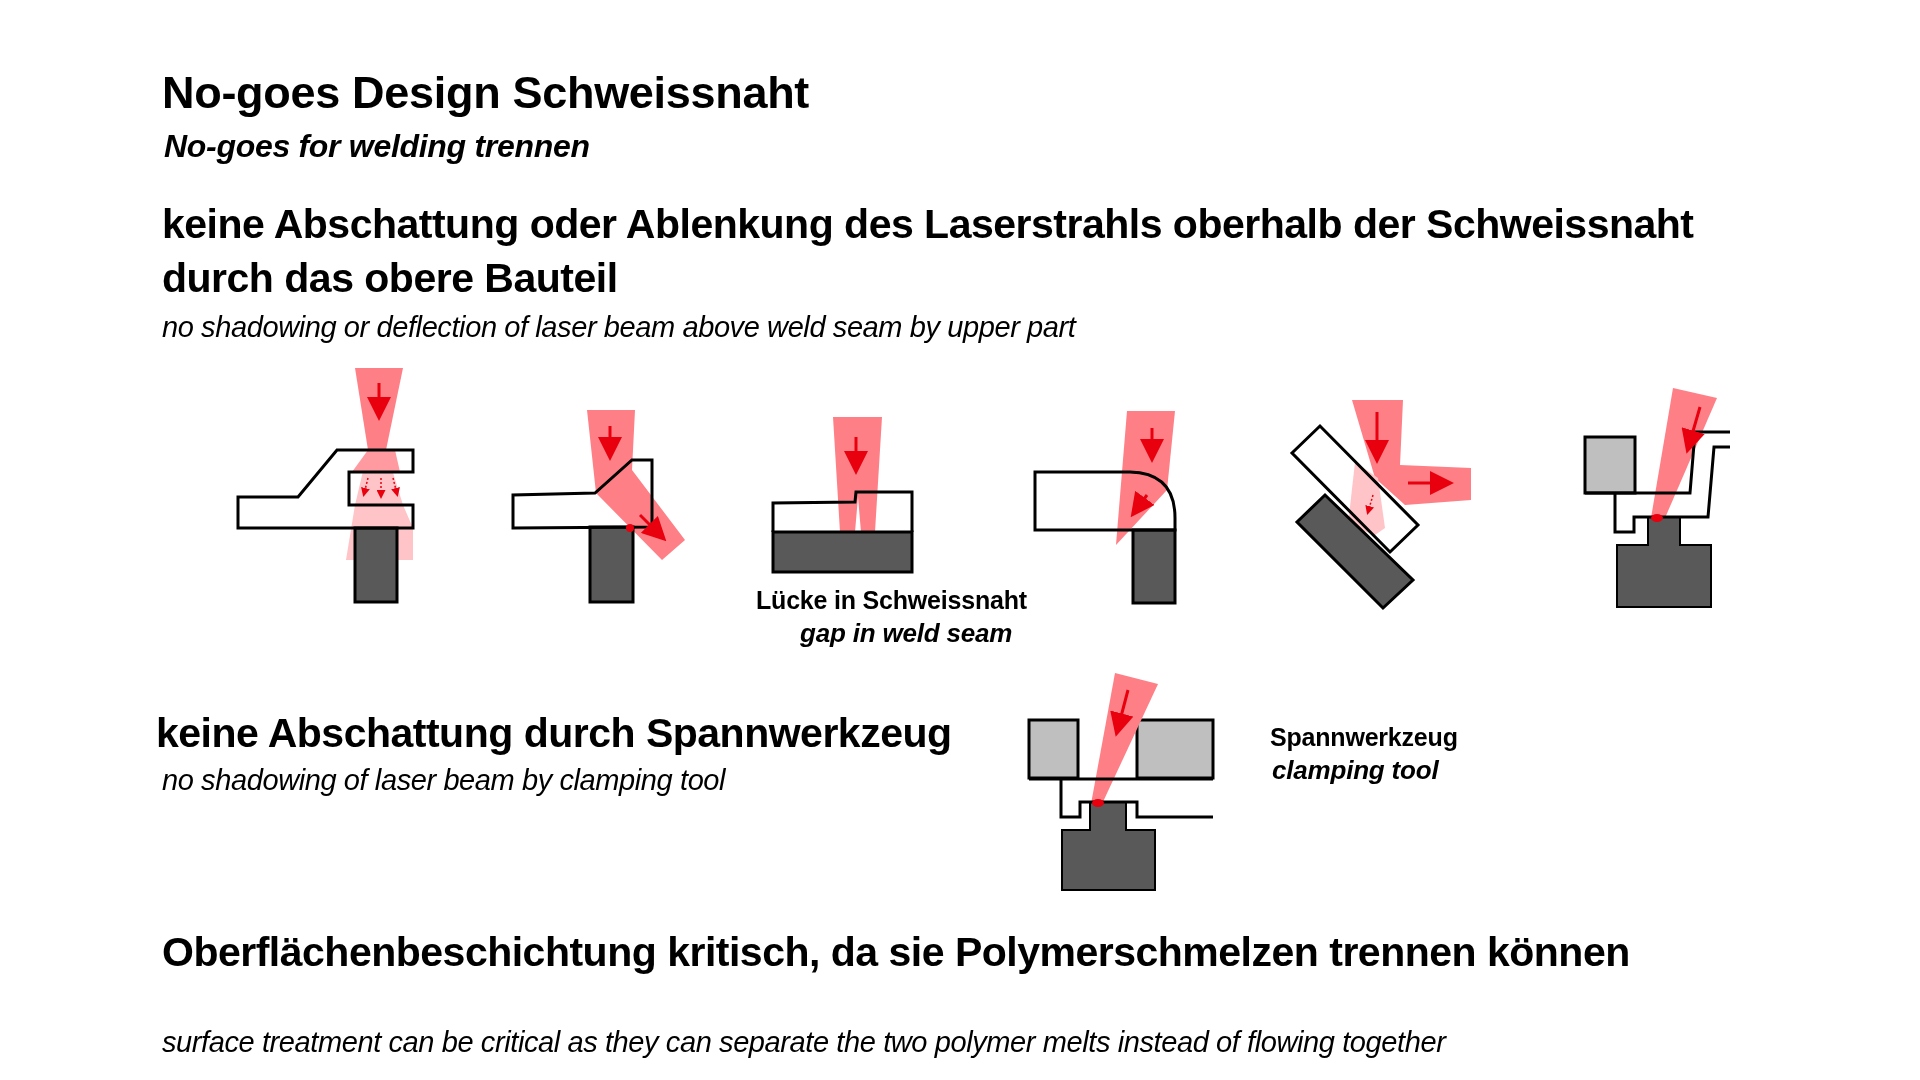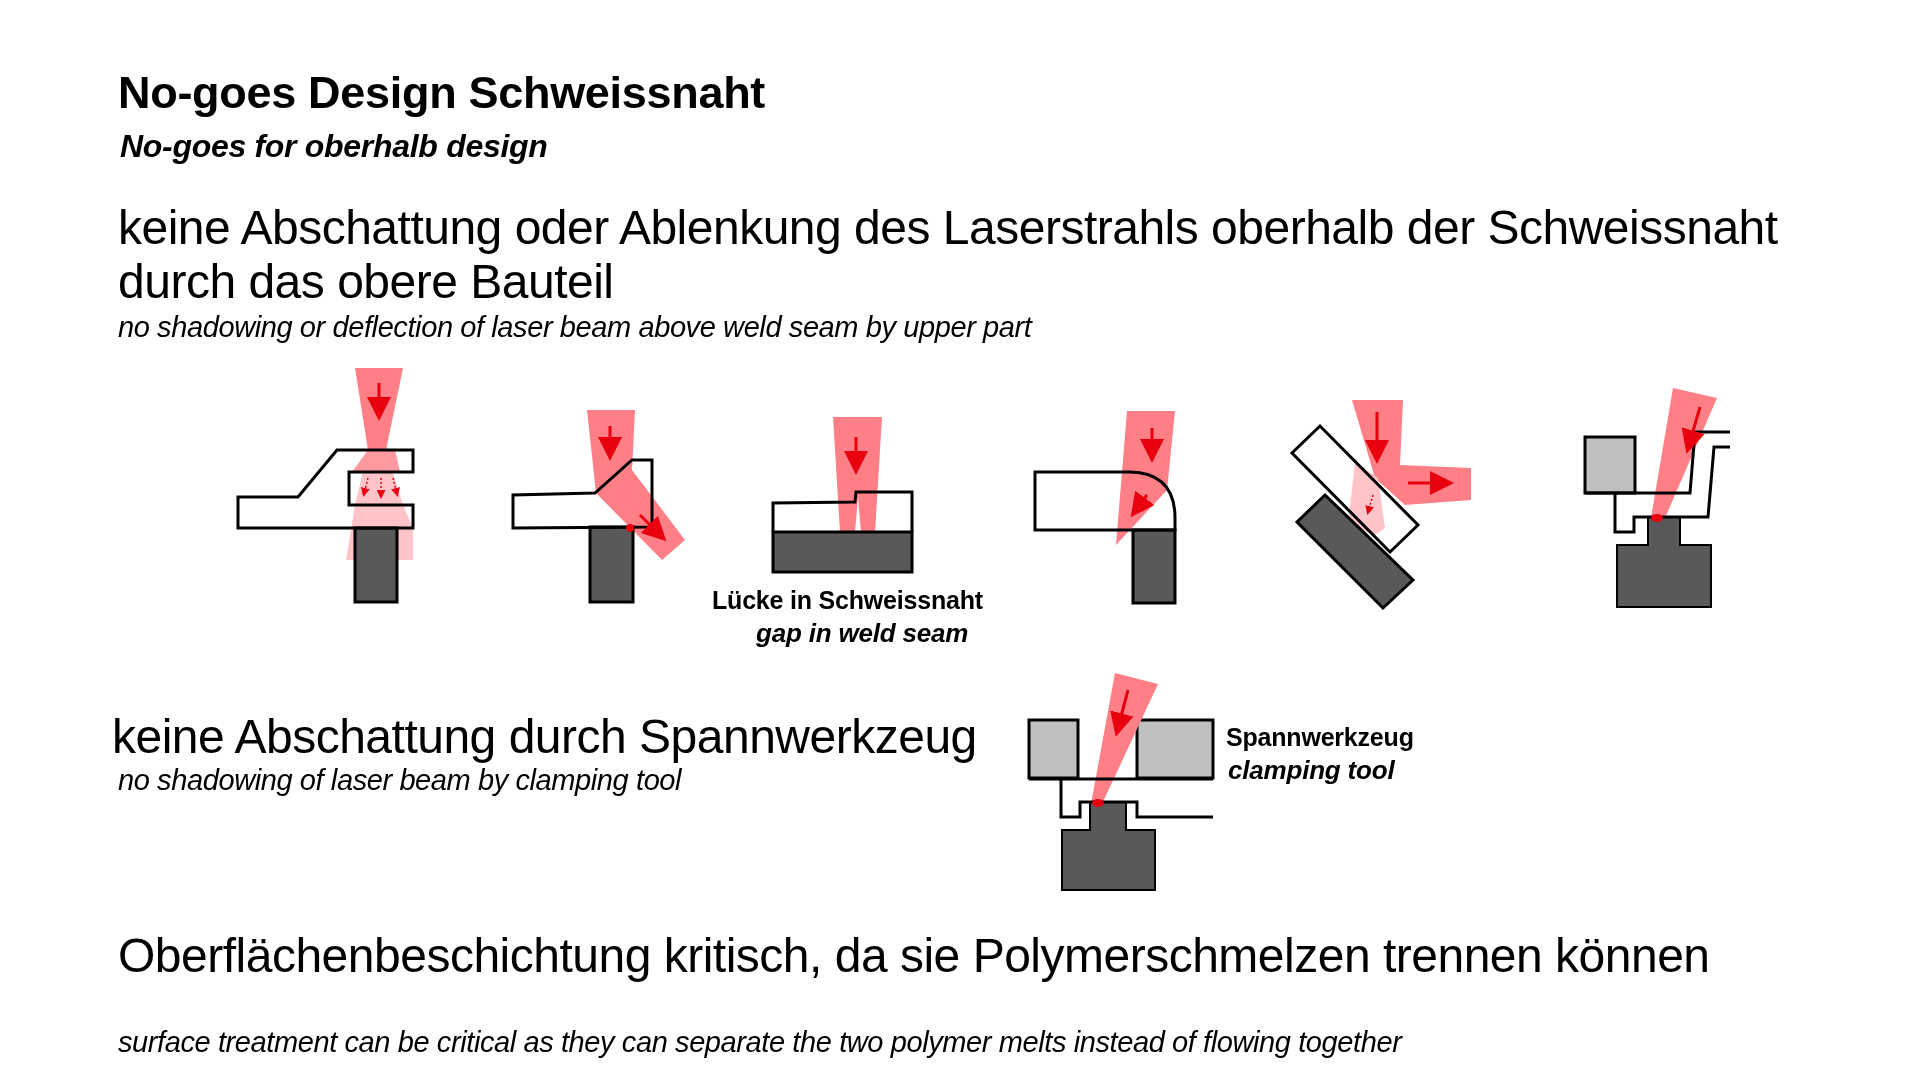--- a/index.html
+++ b/index.html
@@ -1,31 +1,31 @@
 <!DOCTYPE html>
 <html><head>
 <meta charset="utf-8">
 <style>
   html, body { margin: 0; padding: 0; background: #ffffff; }
   body { width: 1920px; height: 1080px; position: relative; overflow: hidden;
          font-family: "Liberation Sans", "DejaVu Sans", sans-serif; color: #000; }
-  .t { position: absolute; white-space: nowrap; line-height: 1; }
+  .t { position: absolute; white-space: nowrap; line-height: 1; margin-left: 44px; }
   .title { left: 118px; top: 70px; font-size: 45px; font-weight: bold; letter-spacing: -0.3px; }
   .subtitle { left: 120px; top: 130px; font-size: 32px; font-style: italic; font-weight: bold; letter-spacing: -0.3px; }
-  .h2 { font-size: 48px; font-weight: normal; letter-spacing: -0.5px; }
+  .h2 { font-size: 41px; font-weight: bold; letter-spacing: -0.5px; }
   .sub2 { font-size: 29px; font-style: italic; font-weight: normal; letter-spacing: -0.4px; }
   .cap-de { font-size: 25px; font-weight: bold; letter-spacing: -0.2px; text-align: center; }
   .cap-en { font-size: 26px; font-style: italic; font-weight: bold; letter-spacing: -0.2px; }
   svg.diag { position: absolute; left: 0; top: 0; width: 1920px; height: 1080px; }
 </style>
 </head>
 <body>
 
 <div class="t title">No-goes Design Schweissnaht</div>
-<div class="t subtitle">No-goes for oberhalb design</div>
+<div class="t subtitle">No-goes for welding trennen</div>
 
 <div class="t h2" style="left:118px; top:204px;">keine Abschattung oder Ablenkung des Laserstrahls oberhalb der Schweissnaht</div>
 <div class="t h2" style="left:118px; top:258px;">durch das obere Bauteil</div>
 <div class="t sub2" style="left:118px; top:313px;">no shadowing or deflection of laser beam above weld seam by upper part</div>
 
 <div class="t cap-de" style="left:712px; top:588px;">Lücke in Schweissnaht</div>
 <div class="t cap-en" style="left:756px; top:620px;">gap in weld seam</div>
 
 <div class="t h2" style="left:112px; top:713px;">keine Abschattung durch Spannwerkzeug</div>
 <div class="t sub2" style="left:118px; top:766px;text-align:center;">no shadowing of laser beam by clamping tool</div>

